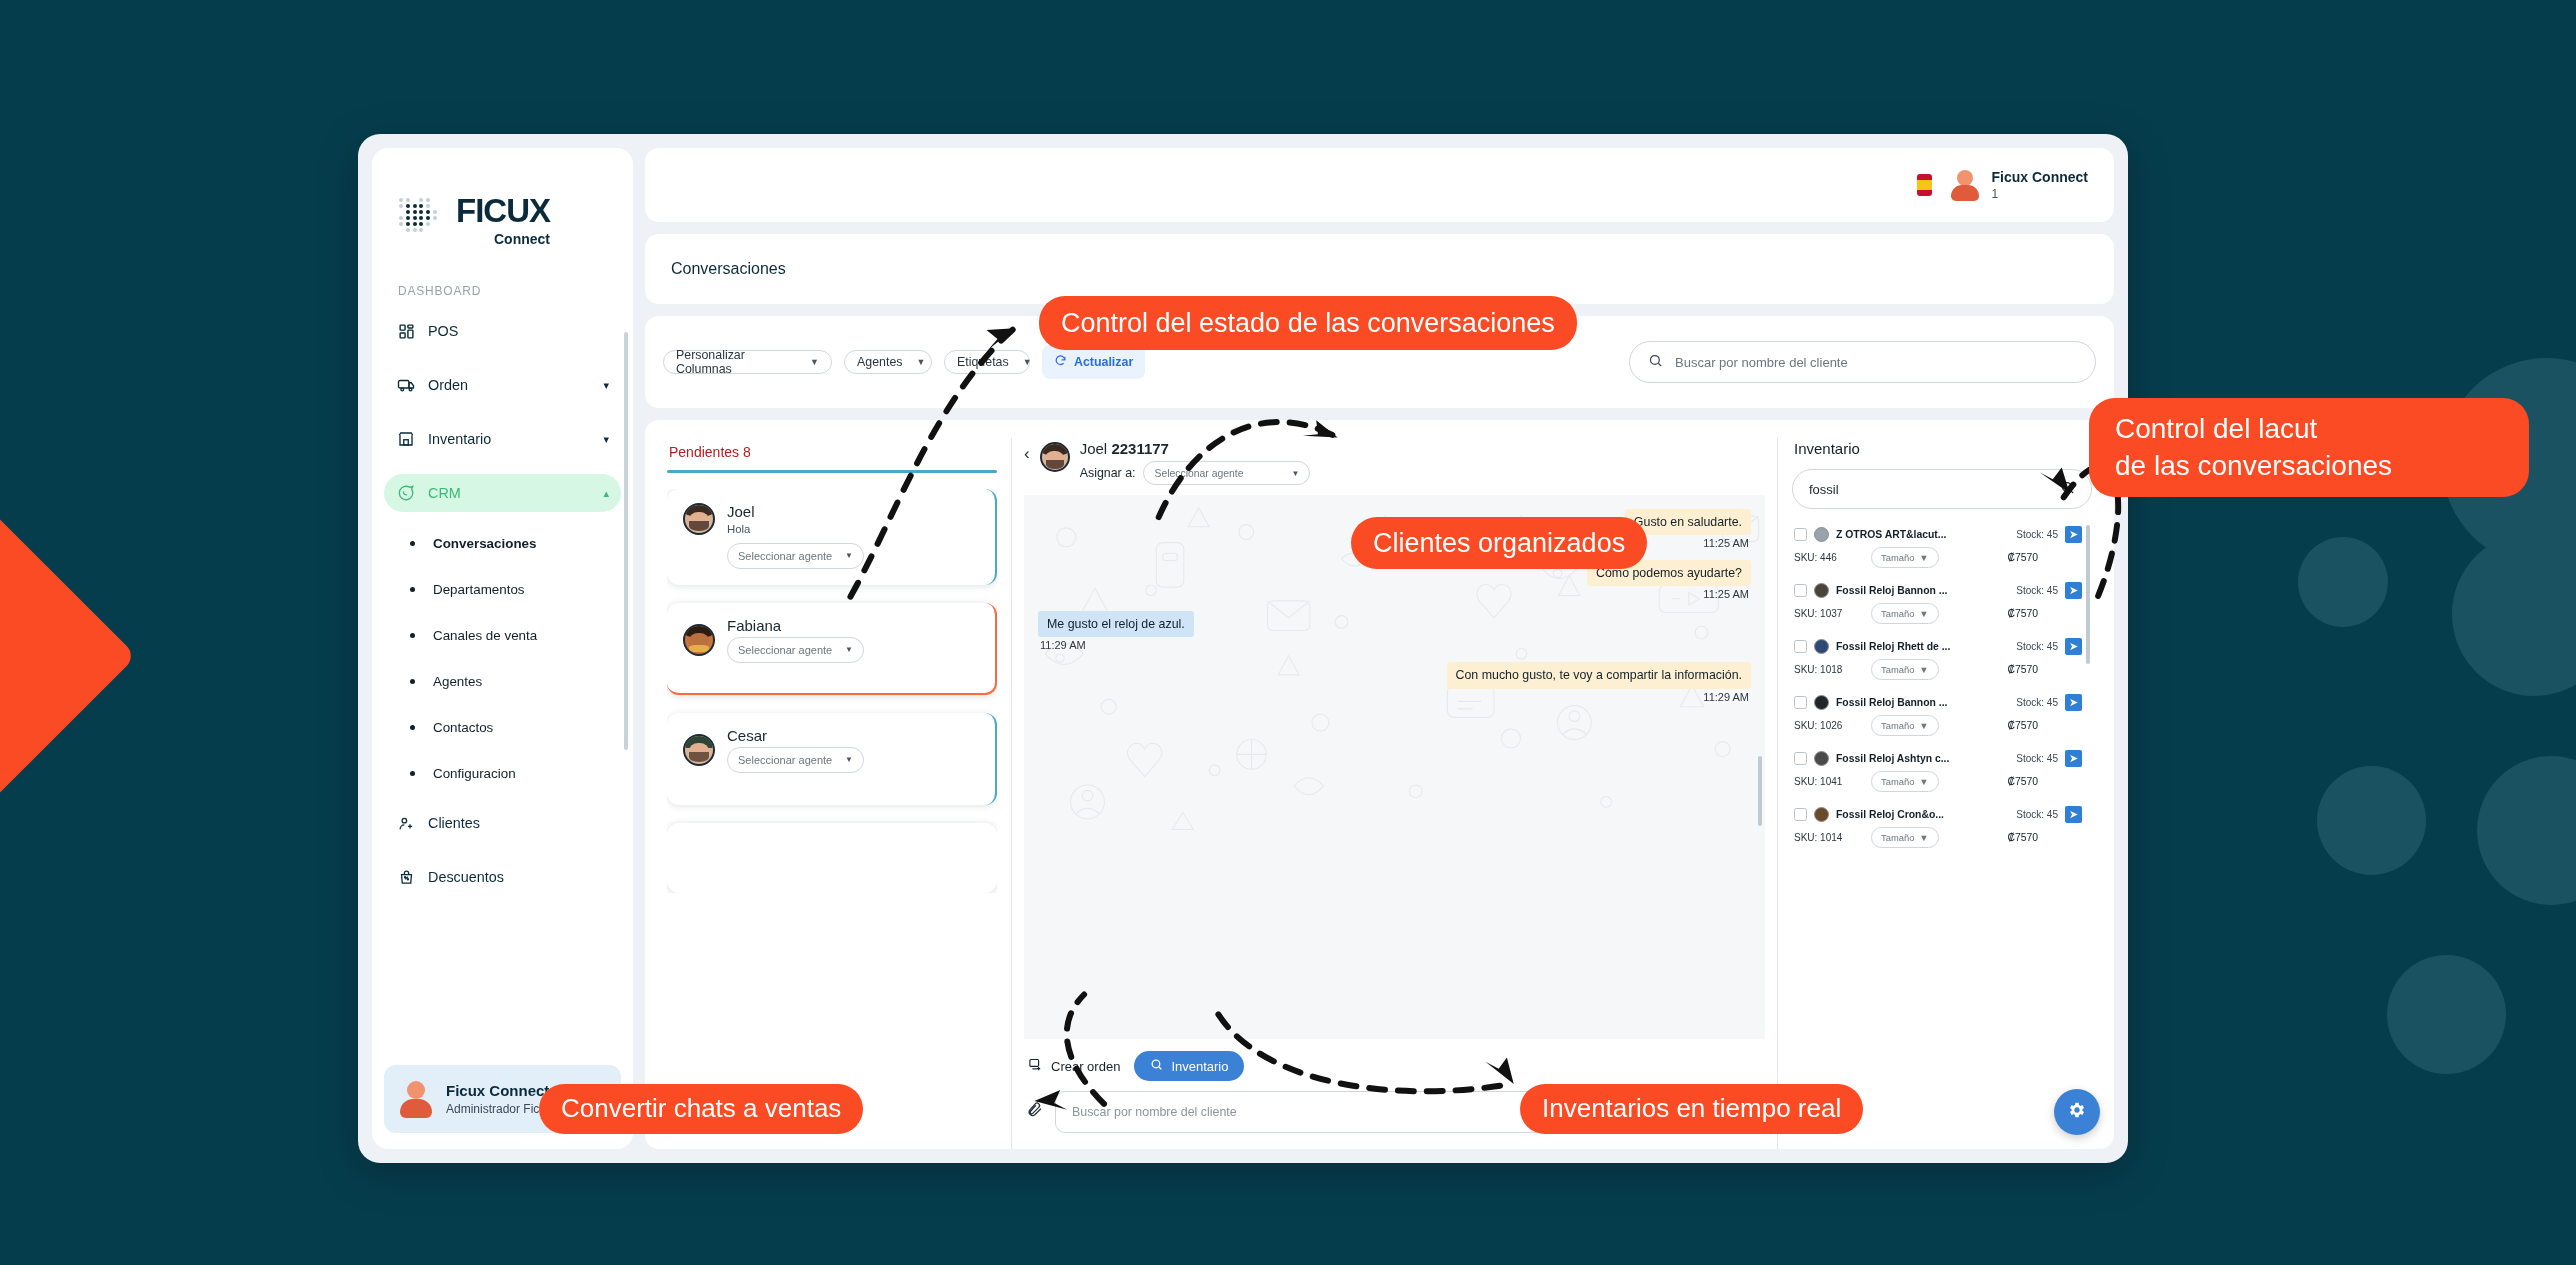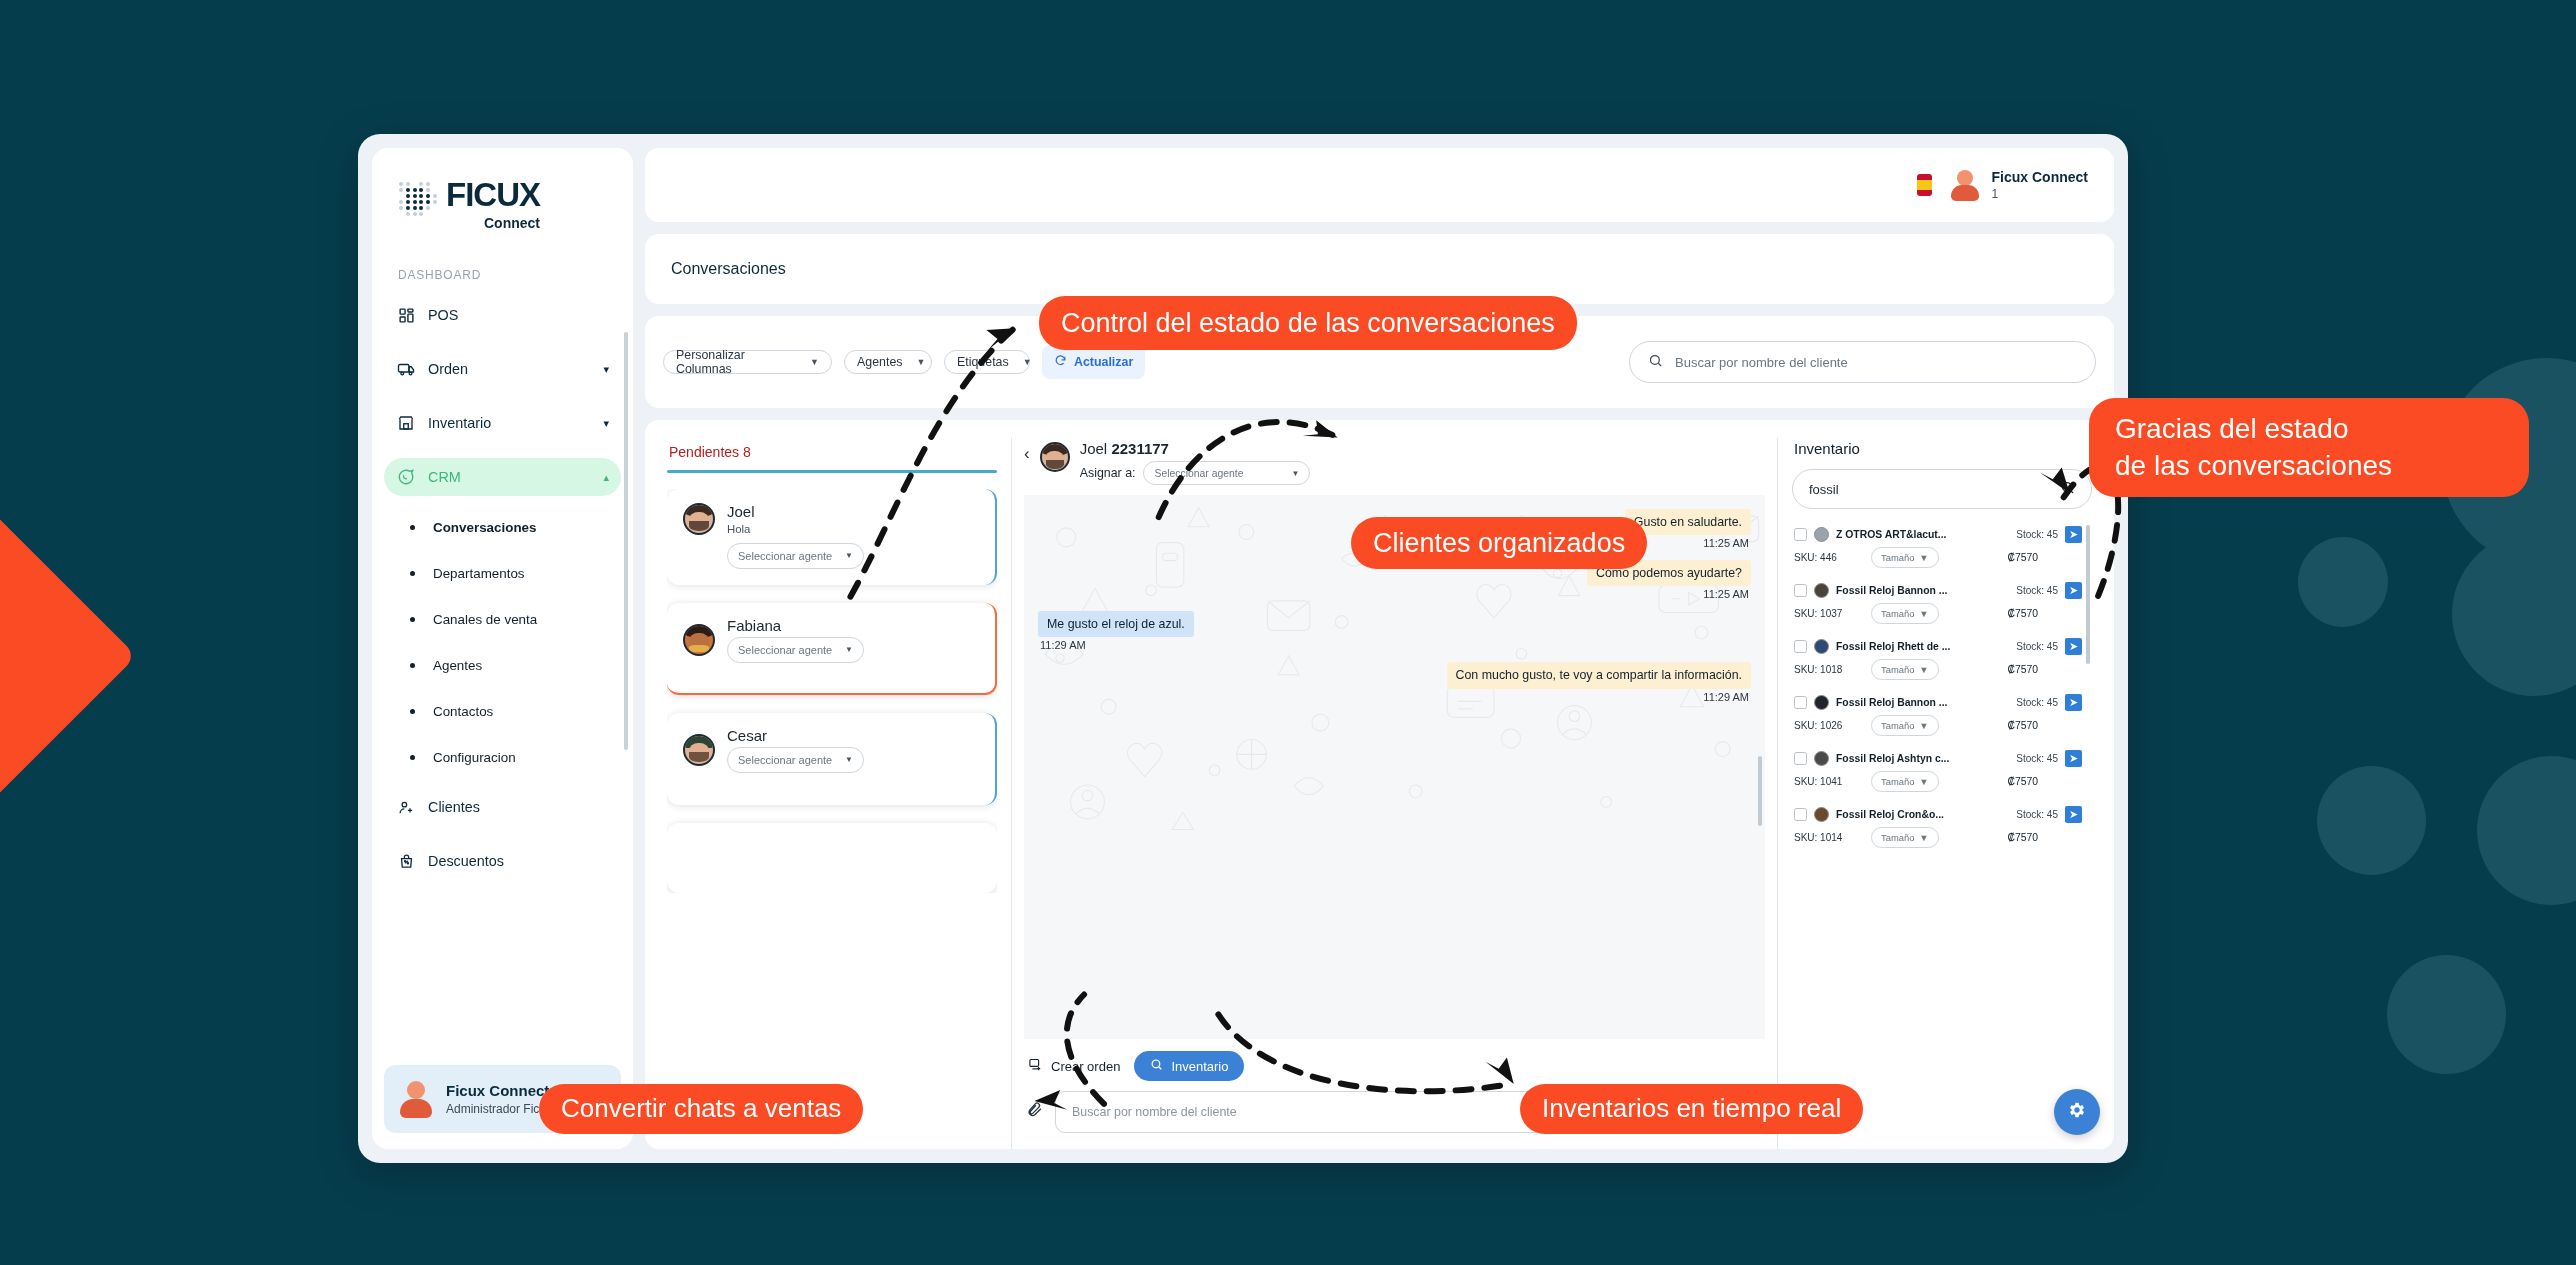--- a/index.html
+++ b/index.html
@@ -37,22 +37,22 @@
     width: 261px;
     background: #ffffff;
     border-radius: 16px;
     display: flex;
     flex-direction: column;
     position: relative;
     flex: 0 0 261px;
     overflow: hidden;
   }
   .logo-wrap {
-    padding: 30px 20px 28px 26px;
-    display: flex; align-items: flex-start; gap: 8px;
+    padding: 46px 20px 28px 26px;
+    display: flex; align-items: flex-start; gap: 18px;
   }
   .logo-dots {
     width: 40px; height: 36px; flex: 0 0 40px;
     display: grid;
     grid-template-columns: repeat(6, 1fr);
     grid-template-rows: repeat(6, 1fr);
     gap: 1px;
     margin-top: 3px;
   }
   .logo-dots i { display:block; width: 4px; height: 4px; border-radius: 50%; background: #0b2b3c; justify-self:center; align-self:center;}
@@ -877,21 +877,21 @@
     <path d="M1040 1107 l26 -11 l-6 13 l13 7 l-33 -9z"></path>
     <path d="M1522 1090 l-20 -19 l-1 14 l-15 1 l36 4z" transform="rotate(32 1522 1090)"></path>
   </g>
 </svg>
 
 <div class="callout" style="left:1039px; top:296px; height:54px; font-size:27px;">
   <span>Control del estado de las conversaciones</span>
 </div>
 
 <div class="callout" style="left:2089px; top:398px; width:440px; height:99px; padding:14px 26px; font-size:28px; line-height:1.3;">
-  <span>Gracias del estado
+  <span>Control del lacut
 de las conversaciones</span>
 </div>
 
 <div class="callout" style="left:1351px; top:517px; height:52px; font-size:27px;">
   <span>Clientes organizados</span>
 </div>
 
 <div class="callout" style="left:539px; top:1084px; height:50px; font-size:26px;">
   <span>Convertir chats a ventas</span>
 </div>

